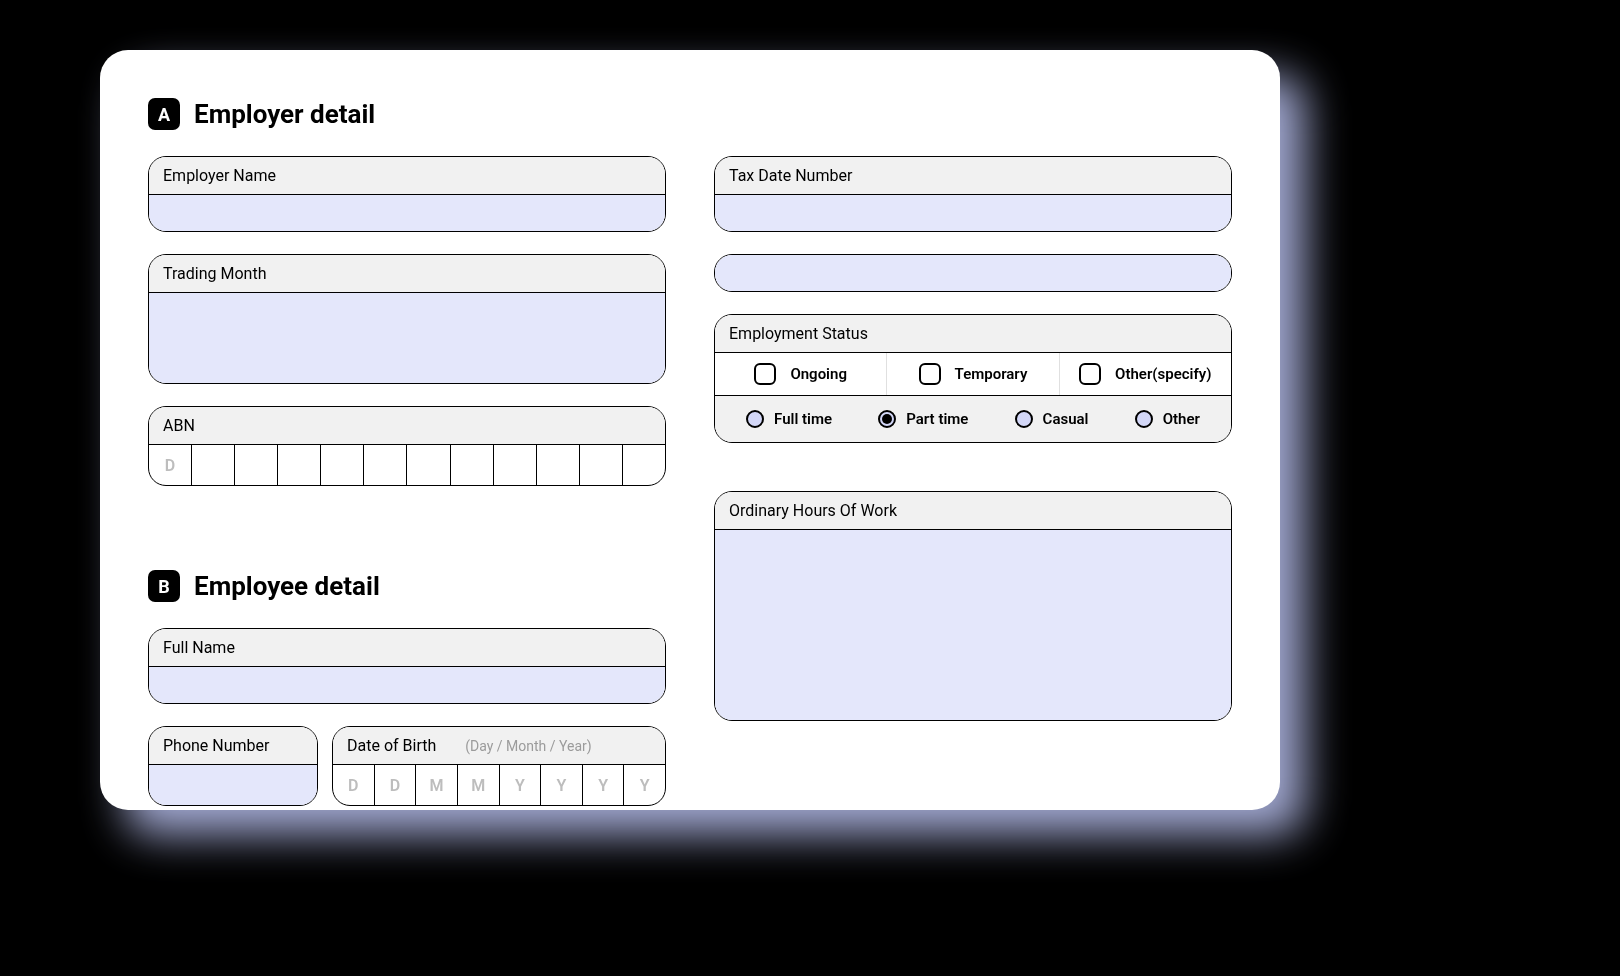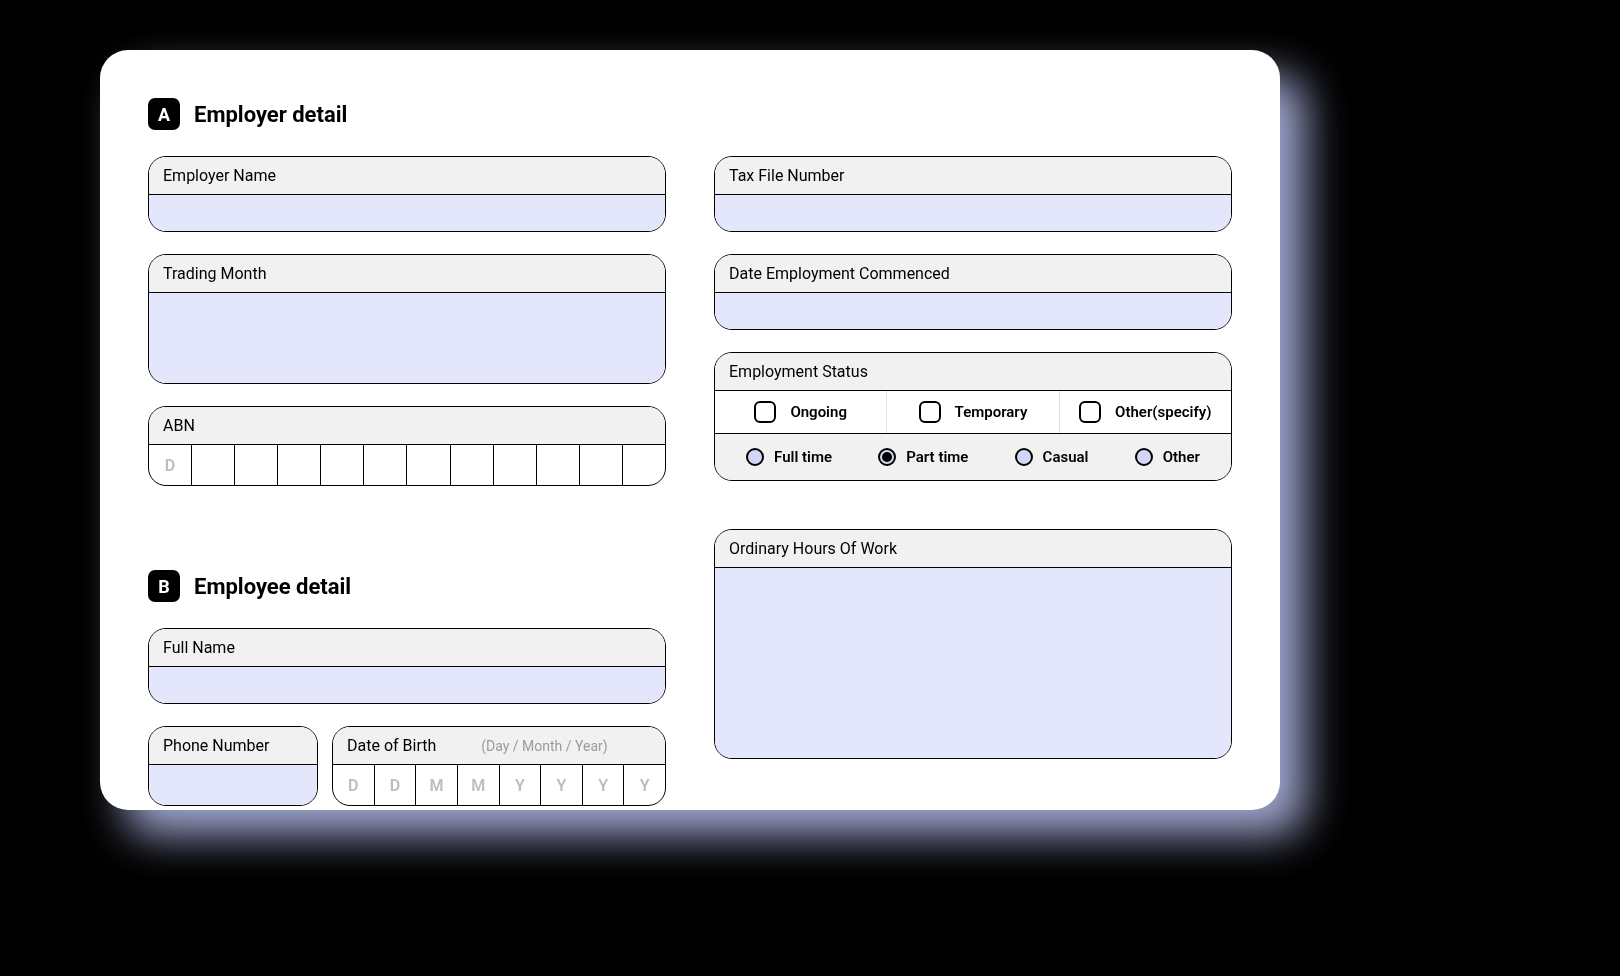--- a/index.html
+++ b/index.html
@@ -4,21 +4,21 @@
 <style>
   html,body{margin:0;padding:0;background:#000;font-family:-apple-system,BlinkMacSystemFont,"Segoe UI",Roboto,Helvetica,Arial,sans-serif;}
   *{box-sizing:border-box;}
   .stage{position:relative;width:1620px;height:976px;}
   .card-shadow{position:absolute;top:75px;left:125px;width:1180px;height:760px;background:#bec6f6;border-radius:28px;filter:blur(22px);opacity:0.85;}
   .card{position:absolute;top:50px;left:100px;width:1180px;height:760px;background:#fff;border-radius:28px;padding:48px;}
   .columns{display:flex;gap:48px;}
   .col{flex:1;display:flex;flex-direction:column;}
   .section-header{display:flex;align-items:center;gap:14px;margin-bottom:26px;}
   .badge{width:32px;height:32px;background:#000;color:#fff;border-radius:7px;display:flex;align-items:center;justify-content:center;font-weight:700;font-size:18px;}
-  .section-title{font-size:22px;font-weight:700;color:#000;}
+  .section-title{font-size:26px;font-weight:700;color:#000;}
   .field{border:1px solid #000;border-radius:18px;overflow:hidden;margin-bottom:22px;}
   .field-label{background:#f1f1f1;padding:9px 14px;font-size:16px;color:#000;border-bottom:1px solid #000;}
   .field-input{height:36px;background:#e4e7fb;}
   .field-input.tall{height:90px;}
   .field-input.xtall{height:190px;}
   .abn-cells{display:flex;}
   .abn-cell{flex:1;height:40px;border-right:1px solid #000;display:flex;align-items:center;justify-content:center;color:#bdbdbd;font-weight:600;font-size:16px;}
   .abn-cell:last-child{border-right:none;}
   .status-checks{display:flex;border-bottom:1px solid #000;}
   .check-option{flex:1;display:flex;align-items:center;justify-content:center;gap:14px;padding:10px 0;border-right:1px solid #e0e0e0;background:#fff;}
@@ -26,21 +26,21 @@
   .checkbox{width:22px;height:22px;border:2px solid #000;border-radius:6px;}
   .check-label{font-size:15px;font-weight:600;color:#000;}
   .radio-row{display:flex;justify-content:space-around;padding:14px 8px;background:#f1f1f1;}
   .radio-option{display:flex;align-items:center;gap:10px;}
   .radio{width:18px;height:18px;border:2px solid #000;border-radius:50%;background:#d3d7f7;display:flex;align-items:center;justify-content:center;}
   .radio.selected .dot{width:10px;height:10px;background:#000;border-radius:50%;}
   .radio-label{font-size:15px;font-weight:600;color:#000;}
   .phone-dob-row{display:flex;gap:14px;}
   .phone-dob-row .field{flex:1;margin-bottom:0;}
   .phone-dob-row .phone{flex:0 0 170px;}
-  .dob-label{display:flex;gap:20px;align-items:center;}
+  .dob-label{display:flex;gap:4px;align-items:center;}
   .dob-hint{color:#9b9b9b;font-size:14px;margin-left:25px;}
   .dob-cells{display:flex;}
   .dob-cell{flex:1;height:40px;border-right:1px solid #000;display:flex;align-items:center;justify-content:center;color:#bdbdbd;font-weight:600;font-size:16px;}
   .dob-cell:last-child{border-right:none;}
   .spacer-b{height:62px;}
 </style>
 </head>
 <body>
 
 <div class="stage">
@@ -118,26 +118,25 @@
           </div>
         </div>
 
       </div>
 
       <div class="col">
 
         <div style="height:58px"></div>
 
         <div class="field">
-          <div class="field-label">Tax File Number</div>
+          <div class="field-label">Tax Date Number</div>
           <div class="field-input"></div>
         </div>
 
         <div class="field">
-          <div class="field-label">Date Employment Commenced</div>
           <div class="field-input"></div>
         </div>
 
         <div class="field">
           <div class="field-label">Employment Status</div>
           <div class="status-checks">
             <div class="check-option">
               <div class="checkbox"></div>
               <div class="check-label">Ongoing</div>
             </div>

